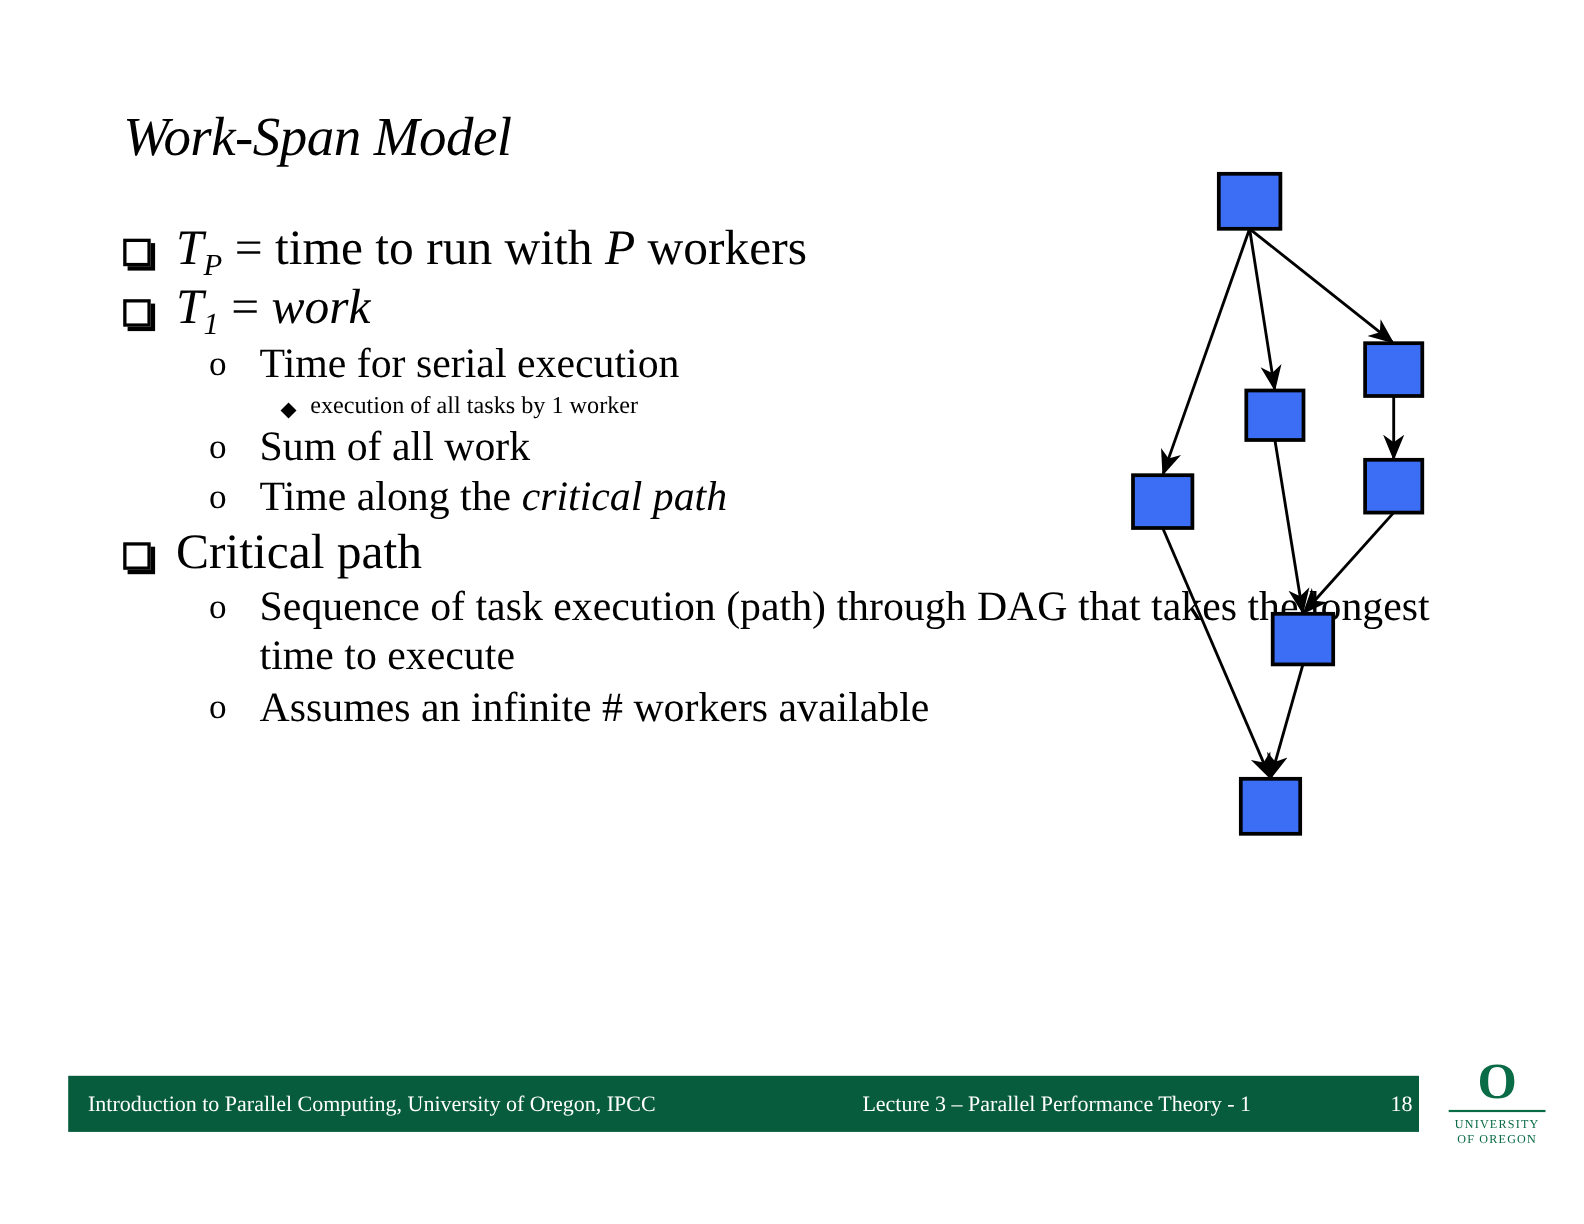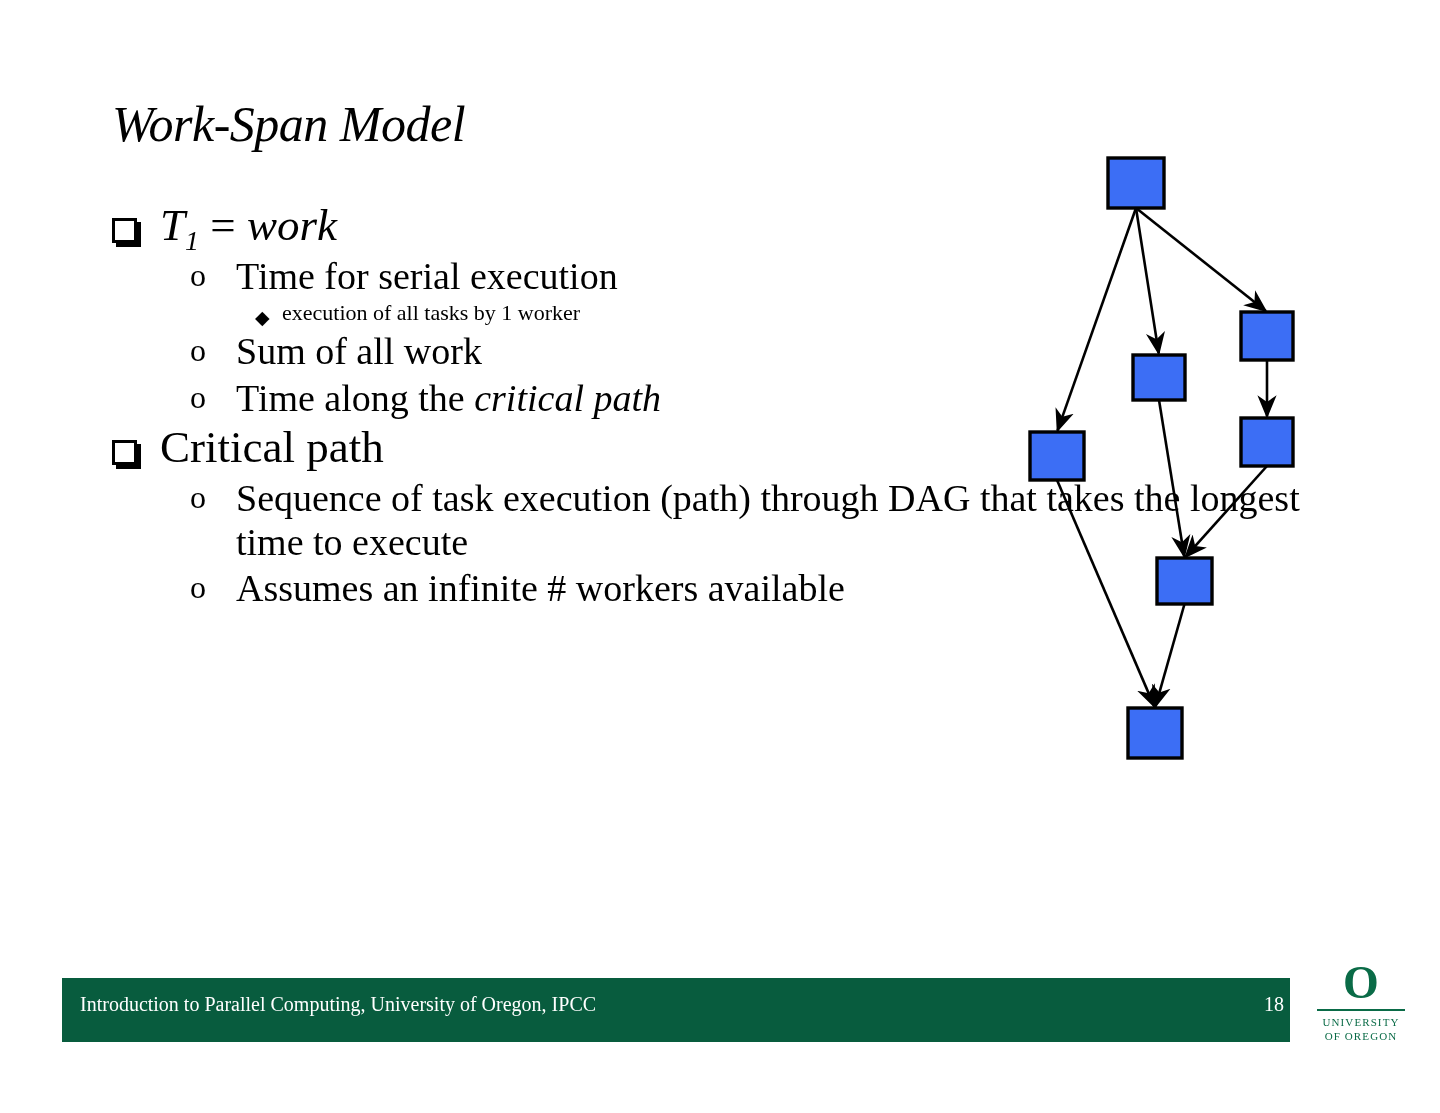--- a/index.html
+++ b/index.html
@@ -129,21 +129,21 @@
     width: 340px;
     height: 650px;
   }
 
   
   #footer-bar {
     position: absolute;
     left: 62px;
     top: 978px;
     width: 1228px;
-    height: 64px;
+    height: 51px;
     background: #085C3E;
     color: #ffffff;
   }
   #footer-left {
     position: absolute;
     left: 18px;
     top: 15px;
     font-size: 20px;
     white-space: nowrap;
   }
@@ -193,20 +193,24 @@
     white-space: nowrap;
   }
 </style>
 </head>
 <body>
 
 <div id="slide-title">Work-Span Model</div>
 
 <div id="bullet-body">
 
+  <div class="bullet-row lvl1">
+    <span class="bullet-glyph"><span class="sq"></span></span>
+    <span class="bullet-text"><span class="it">T</span><span class="sub">P</span><span> = time to run with </span><span class="it">P</span><span> workers</span></span>
+  </div>
 
   <div class="bullet-row lvl1">
     <span class="bullet-glyph"><span class="sq"></span></span>
     <span class="bullet-text"><span class="it">T</span><span class="sub">1</span><span> = </span><span class="it">work</span></span>
   </div>
 
   <div class="bullet-row lvl2">
     <span class="bullet-glyph">o</span>
     <span class="bullet-text">Time for serial execution</span>
   </div>
@@ -268,20 +272,21 @@
         <rect x="30" y="292" width="54" height="48" fill="#3C6EF5" stroke="#000000" stroke-width="3.4"></rect>
         <rect x="241" y="278" width="52" height="48" fill="#3C6EF5" stroke="#000000" stroke-width="3.4"></rect>
         <rect x="157" y="418" width="55" height="46" fill="#3C6EF5" stroke="#000000" stroke-width="3.4"></rect>
         <rect x="128" y="568" width="54" height="50" fill="#3C6EF5" stroke="#000000" stroke-width="3.4"></rect>
       </g>
   </svg>
 </div>
 
 <div id="footer-bar">
   <div id="footer-left">Introduction to Parallel Computing, University of Oregon, IPCC</div>
+  <div id="footer-center">Lecture 3 – Parallel Performance Theory - 1</div>
   <div id="footer-page">18</div>
 </div>
 
 <div id="uo-logo">
   <div id="uo-o">O</div>
   <div id="uo-rule"></div>
   <div class="uo-line">UNIVERSITY</div>
   <div class="uo-line">OF OREGON</div>
 </div>
 

